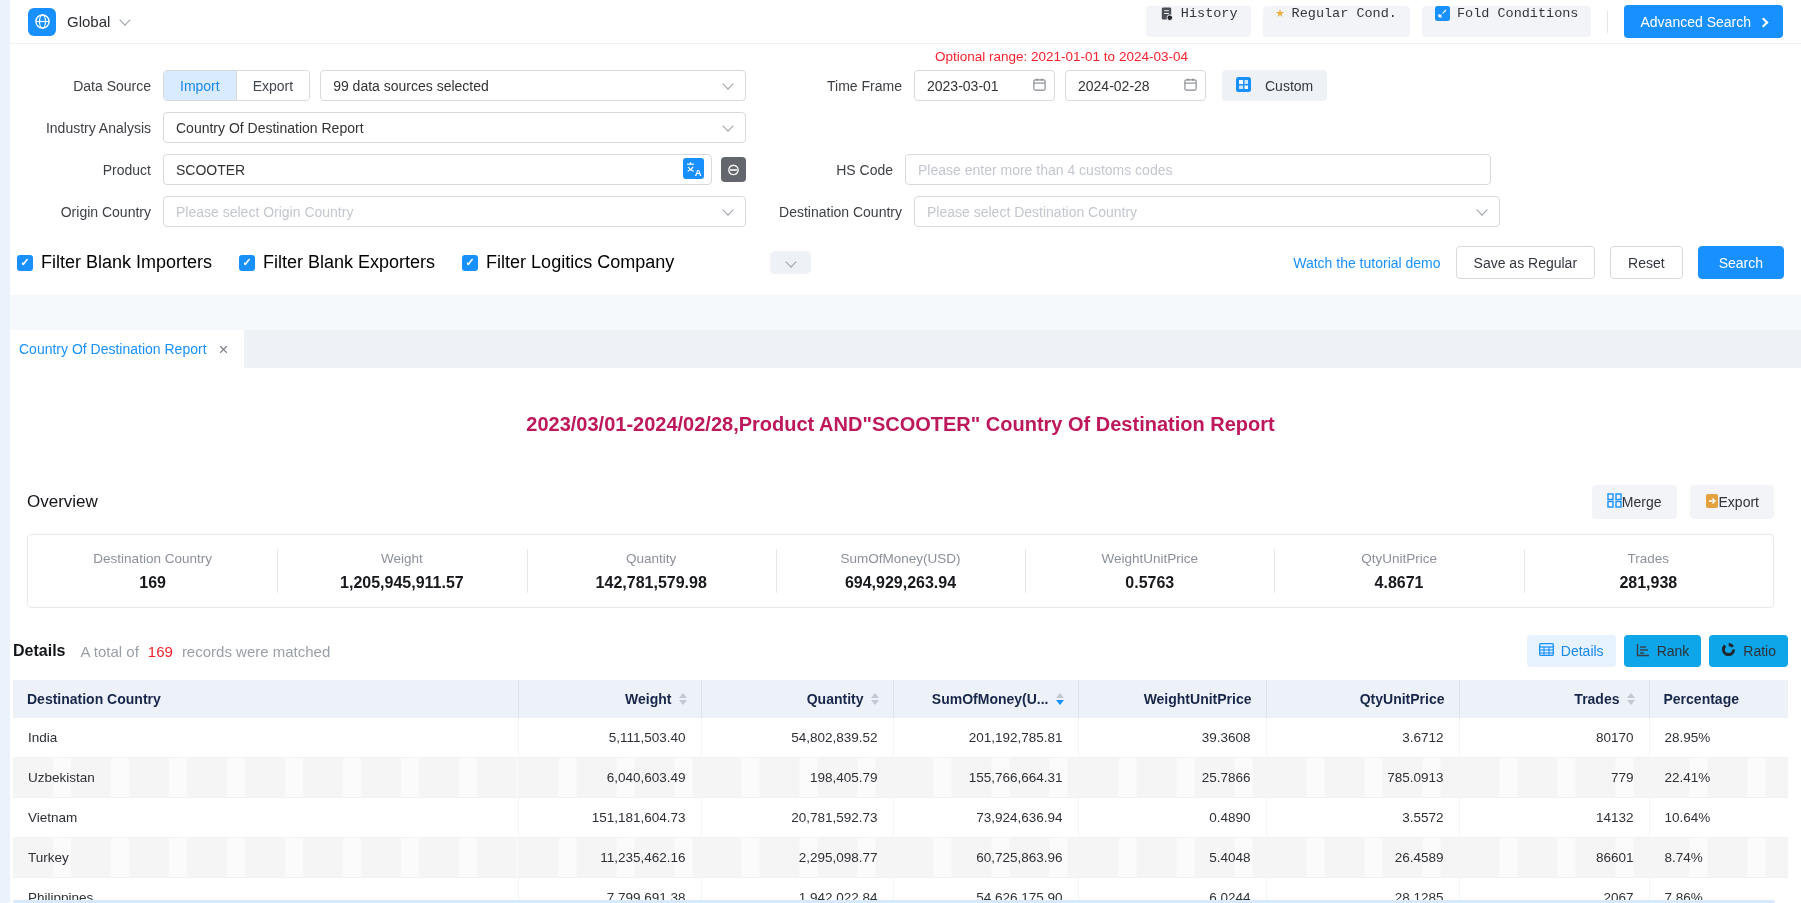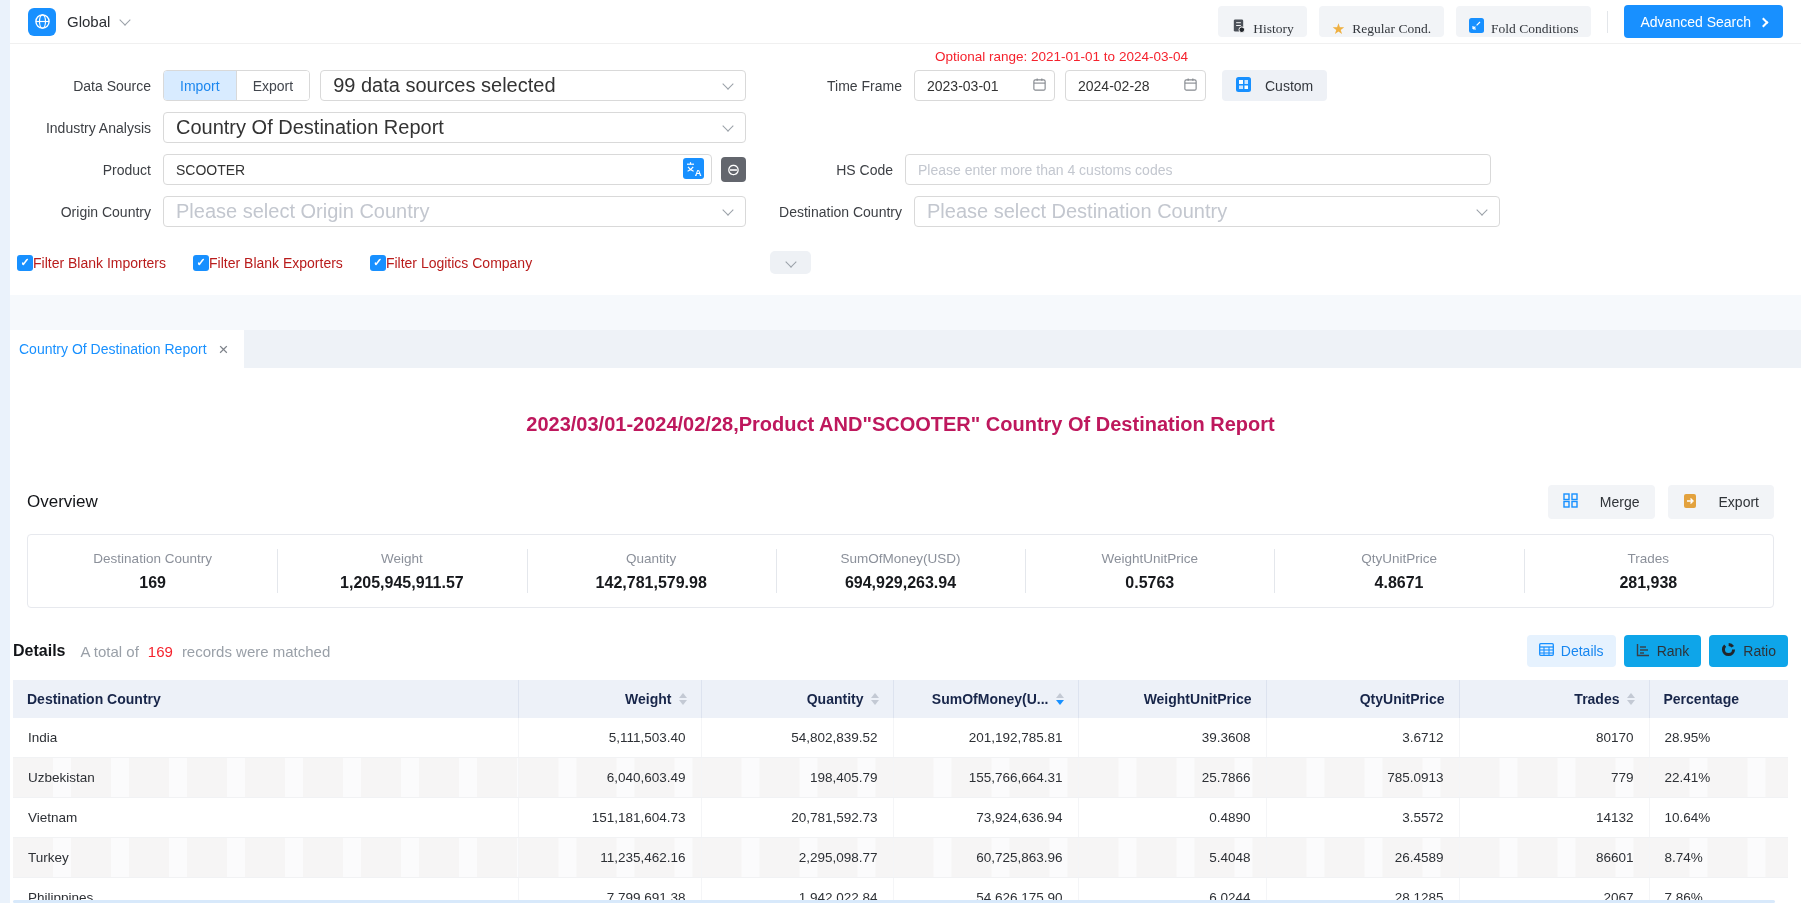--- a/index.html
+++ b/index.html
@@ -10,50 +10,50 @@
   }
   .left-strip{position:absolute;left:0;top:0;bottom:0;width:10px;background:#eaf2fb;z-index:6}
 
   
   .topbar{height:44px;display:flex;align-items:center;padding:0 18px 0 28px;border-bottom:1px solid #f0f0f0;background:#fff;position:relative;z-index:2}
   .brand{display:flex;align-items:center;gap:11px;cursor:pointer}
   .logo{width:28px;height:28px;background:#1890ff;border-radius:6px;display:flex;align-items:center;justify-content:center;flex:none}
   .brand-label{font-size:15px;color:#2b2e33}
   .chevd{width:8px;height:8px;border-right:1.6px solid #9aa0a8;border-bottom:1.6px solid #9aa0a8;transform:rotate(45deg);margin-top:-4px;flex:none}
   .top-actions{margin-left:auto;display:flex;align-items:center;gap:12px}
-  .tbtn{height:31px;background:#f2f4f7;border:none;border-radius:4px;display:flex;align-items:flex-end;gap:7px;padding:0 13px;font-size:13.5px;color:#33373d;cursor:pointer;font-family:Liberation Serif, serif}
+  .tbtn{height:31px;background:#f2f4f7;border:none;border-radius:4px;display:flex;align-items:flex-start;gap:7px;padding:0 13px;font-size:13.5px;color:#33373d;cursor:pointer;font-family:Liberation Mono, monospace}
   .vdiv{width:1px;height:22px;background:#e3e6ea;margin:0 4px}
   .adv-btn{height:33px;background:#1890ff;color:#fff;border:none;border-radius:4px;padding:0 16px;font-size:14px;display:flex;align-items:center;gap:9px;cursor:pointer;font-family:inherit}
   .arrow-r{width:7px;height:7px;border-right:2px solid #fff;border-top:2px solid #fff;transform:rotate(45deg);margin-top:1px}
 
   
   .filter-panel{position:relative;padding:26px 0 16px;background:#fff}
   .opt-range{position:absolute;top:5px;left:935px;font-size:13.5px;color:#f5222d}
   .frow{display:flex;align-items:center;height:31px;margin:0 0 11px;padding-left:12px}
   .flabel{width:151px;text-align:right;padding-right:12px;font-size:14px;color:#3c3f44;flex:none}
   .rlabel{width:168px;text-align:right;padding-right:12px;font-size:14px;color:#3c3f44;flex:none}
   .lfield{width:583px;flex:none;display:flex;align-items:center}
   .rfield{width:586px;flex:none;display:flex;align-items:center}
   .seg{display:flex;border:1px solid #d9d9d9;border-radius:4px;overflow:hidden;height:31px;flex:none}
   .seg-opt{padding:0 16px;display:flex;align-items:center;font-size:14px;background:#fff;color:#42464d;cursor:pointer}
   .seg-opt + .seg-opt{border-left:1px solid #d9d9d9}
   .seg-opt.active{background:#d8ebff;color:#1c87ef}
-  .sel{height:31px;border:1px solid #d9d9d9;border-radius:4px;display:flex;align-items:center;padding:0 34px 0 12px;font-size:20px;background:#fff;position:relative;cursor:pointer;flex:1}
+  .sel{height:31px;border:1px solid #d9d9d9;border-radius:4px;display:flex;align-items:center;padding:0 34px 0 12px;font-size:14px;background:#fff;position:relative;cursor:pointer;flex:1}
   .sel .chevd{position:absolute;right:13px;top:13px}
   .ph{color:#c3c7cf}
   .inputbox{height:31px;border:1px solid #d9d9d9;border-radius:4px;display:flex;align-items:center;padding:0 7px 0 12px;background:#fff;flex:1}
   .inputbox input{border:none;outline:none;flex:1;font:inherit;color:#333;min-width:0;background:transparent}
   .inputbox input::placeholder{color:#c3c7cf}
   .datebox{width:141px;flex:none;margin-right:10px}
   .dark-ic{width:25px;height:25px;background:#63666d;border-radius:4px;color:#fff;display:flex;align-items:center;justify-content:center;font-size:16px;margin-left:9px;cursor:pointer;flex:none}
   .custom-btn{height:31px;background:#eef1f6;border:none;border-radius:4px;display:flex;align-items:center;gap:14px;padding:0 14px;font-size:14px;color:#33373d;margin-left:6px;cursor:pointer;font-family:inherit}
   .cb-row{margin-top:19px;height:33px;display:flex;align-items:center;padding:0 17px;position:relative}
   .cb-item{display:flex;align-items:center;margin-right:27px;cursor:pointer}
   .cb-box{width:16px;height:16px;background:#1890ff;border-radius:3px;color:#fff;font-size:11px;display:flex;align-items:center;justify-content:center;font-weight:bold;flex:none}
-  .cb-label{font-size:14px;color:#b91c1c}
+  .cb-label{margin-left:8px;font-size:18px;color:#000000}
   .collapse-pill{position:absolute;left:770px;top:5px;width:41px;height:23px;background:#eef1f5;border:none;border-radius:5px;display:flex;align-items:center;justify-content:center;cursor:pointer}
   .collapse-pill .chevd{margin-top:-2px}
   .actions-right{margin-left:auto;display:flex;align-items:center;gap:15px}
   .link{color:#1890ff;font-size:14px;cursor:pointer;text-decoration:none}
   .btn{height:33px;border:1px solid #d9d9d9;background:#fff;border-radius:4px;padding:0 17px;font-size:14px;color:#33373d;cursor:pointer;font-family:inherit}
   .btn-primary{background:#1890ff;border-color:#1890ff;color:#fff;padding:0 20px}
 
   
   .wm{background-image:
       repeating-linear-gradient(90deg, rgba(165,152,128,0.055) 0 44px, rgba(0,0,0,0) 44px 62px),
@@ -62,21 +62,21 @@
   .tabstrip{height:38px;background:#eef2f7;display:flex}
   .tab{background:#fff;display:flex;align-items:center;gap:12px;padding:0 16px 0 19px;font-size:14px;color:#1890ff;cursor:pointer}
   .tab-close{color:#7d828a;font-size:17px;line-height:1;cursor:pointer}
 
   
   .content{background:#fff}
   .report-title{margin-top:45px;text-align:center;font-size:20px;font-weight:600;color:#be185d}
   .ov-head{margin-top:49px;padding:0 27px;display:flex;align-items:center}
   .ov-title{font-size:17px;font-weight:400;color:#121418}
   .ov-actions{margin-left:auto;display:flex;gap:13px}
-  .gbtn{height:34px;background:#f2f4f7;border:none;border-radius:4px;display:flex;align-items:center;gap:22px;padding:0 15px;font-size:14px;color:#2f3338;cursor:pointer;font-family:inherit}
+  .gbtn{height:34px;background:#f2f4f7;border:none;border-radius:4px;display:flex;align-items:center;gap:0;padding:0 15px;font-size:14px;color:#2f3338;cursor:pointer;font-family:inherit}
   .stats{margin:15px 27px 0;border:1px solid #e7e9ee;border-radius:4px;height:74px;display:flex;align-items:center;background:#fff}
   .stat{flex:1;text-align:center;display:flex;flex-direction:column;gap:8px;position:relative;padding:4px 0}
   .stat + .stat::before{content:"";position:absolute;left:0;top:50%;transform:translateY(-50%);width:1px;height:44px;background:#e4e7ec}
   .stat-label{font-size:13.5px;color:#8b909a}
   .stat-value{font-size:16px;font-weight:700;color:#17191d}
   .details-head{margin-top:27px;padding:0 13px;display:flex;align-items:center}
   .dt-title{font-size:16px;font-weight:700;color:#121418}
   .dt-text{color:#9aa0a8;font-size:15px}
   .dt-pre{margin-left:15px}
   .dt-count{color:#f5222d;font-size:15px;margin:0 9px}
@@ -261,20 +261,26 @@
           <span class="cb-label">Filter Blank Exporters</span>
         </div>
         <div class="cb-item">
           <span class="cb-box">✓</span>
           <span class="cb-label">Filter Logitics Company</span>
         </div>
       </div>
     <button class="collapse-pill">
       <span class="chevd"></span>
     </button>
+    <div class="actions-right">
+      <a class="link">Watch the tutorial demo</a>
+      <button class="btn">Save as Regular</button>
+      <button class="btn">Reset</button>
+      <button class="btn btn-primary">Search</button>
+    </div>
   </div>
 </div>
 
 <div class="band wm"></div>
 <div class="tabstrip wm">
   <div class="tab">
     <span>Country Of Destination Report</span>
     <span class="tab-close">×</span>
   </div>
 </div>

